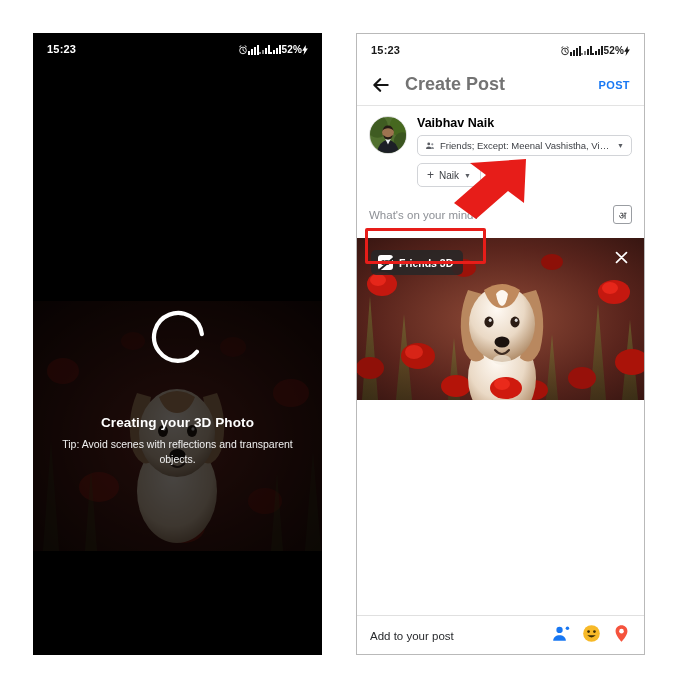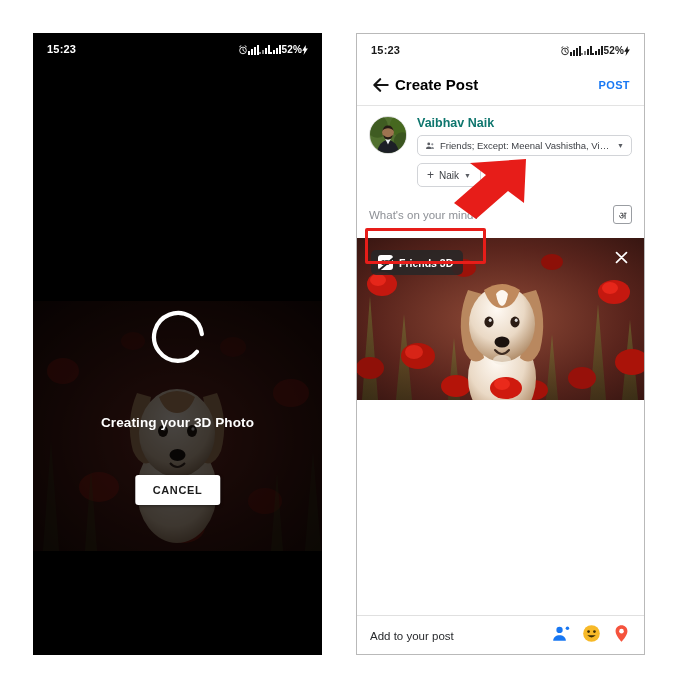--- a/index.html
+++ b/index.html
@@ -82,29 +82,29 @@
 
   
   .rb { width:100%; height:591px; background:#ffffff; position:relative;
         display:flex; flex-direction:column; }
 
   .cp-header {
     height:42px; display:flex; align-items:center; padding:0 14px;
     border-bottom:1px solid #e3e3e3; flex:0 0 auto;
   }
   .back-arrow { width:20px; height:20px; flex:0 0 auto; }
-  .cp-title { font-size:15px; font-weight:bold; color:#000000; margin-left:4px; }
+  .cp-title { font-size:18px; font-weight:bold; color:#737373; margin-left:14px; }
   .cp-post { margin-left:auto; font-size:11px; font-weight:bold;
              color:#1878f3; letter-spacing:.4px; }
 
   .cp-user { display:flex; padding:10px 12px 6px 12px; flex:0 0 auto; }
   .avatar { width:38px; height:38px; border-radius:50%; flex:0 0 auto;
             overflow:hidden; position:relative; border:1px solid #dcdcdc; }
   .user-col { margin-left:10px; flex:1; min-width:0; }
-  .user-name { font-size:12.5px; font-weight:bold; color:#0f766e; }
+  .user-name { font-size:12.5px; font-weight:bold; color:#000000; }
 
   .chip {
     display:inline-flex; align-items:center; gap:5px;
     border:1px solid #d2d4d8; border-radius:5px;
     background:#fff; padding:4px 7px; margin-top:5px;
     font-size:9.5px; color:#3c3f44; max-width:100%;
   }
   .chip.audience { width:100%; }
   .chip .chip-text {
     overflow:hidden; text-overflow:ellipsis; white-space:nowrap; flex:1;
@@ -259,23 +259,23 @@
       </div>
 
       <div class="spinner">
         <svg width="56" height="56" viewBox="0 0 56 56">
           <path d="M28 4 A24 24 0 1 1 11 11" fill="none" stroke="#ffffff" stroke-width="4.2" stroke-linecap="round" transform="rotate(128 28 28)"></path>
         </svg>
       </div>
 
       <div class="overlay-text">
         <div class="overlay-title">Creating your 3D Photo</div>
-      </div>
-
-      <button class="cancel-btn">CANCEL</button>
+        <div class="overlay-tip">Tip: Avoid scenes with reflections and transparent objects.</div>
+      </div>
+
     </div>
   </div>
 
   <div class="phone phone-right">
 
     <div class="statusbar light">
       <span>15:23</span>
       <span class="sb-right">
         <span class="sb-icon">
           <svg width="10" height="10" viewBox="0 0 24 24">

